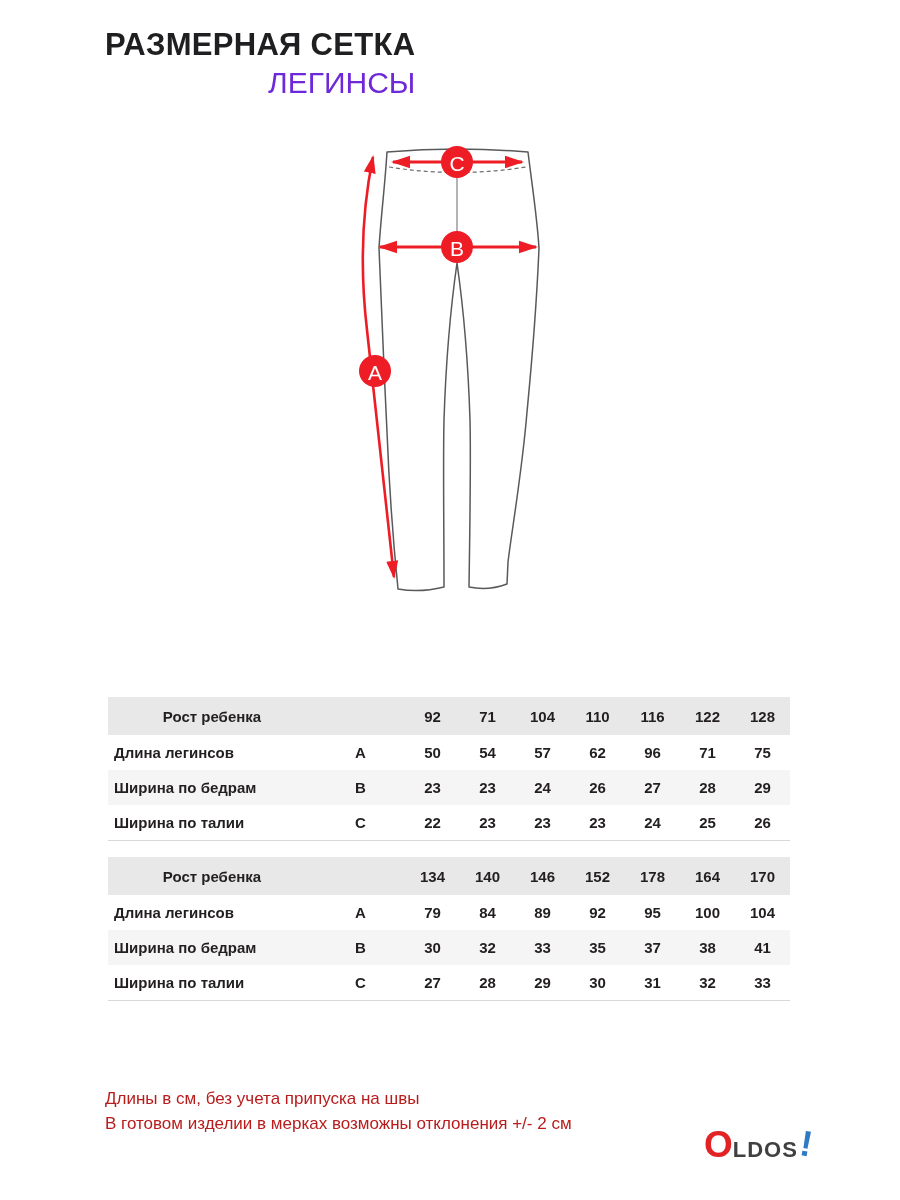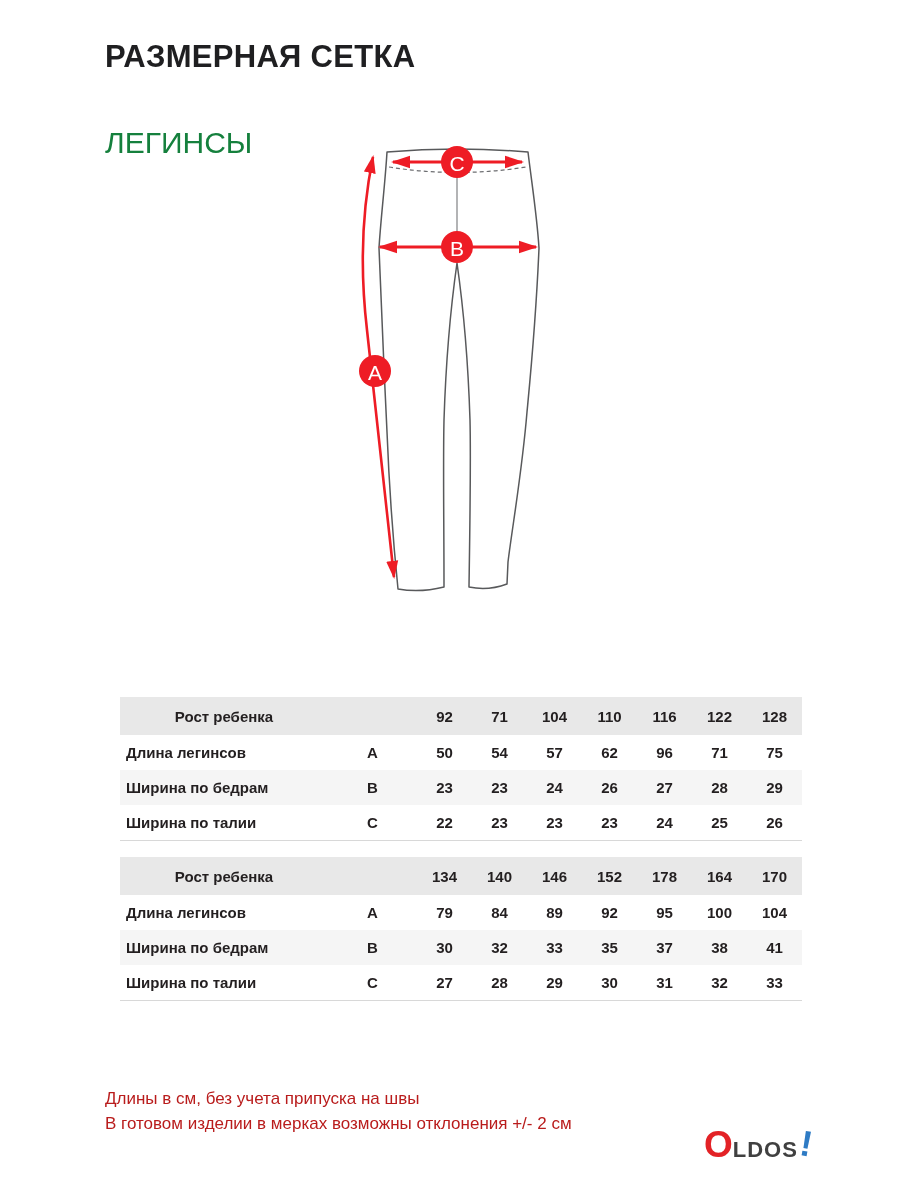--- a/index.html
+++ b/index.html
@@ -5,34 +5,33 @@
   * { margin: 0; padding: 0; box-sizing: border-box; }
   html, body { width: 900px; height: 1200px; background: #ffffff; }
   body {
     position: relative;
     font-family: "Liberation Sans", sans-serif;
     color: #231f20;
     overflow: hidden;
   }
 
   
-  .title-block { position: absolute; left: 105px; top: 38px; }
+  .title-block { position: absolute; left: 105px; top: 26px; text-align: right; }
   .title-main {
     font-size: 31px;
     font-weight: 700;
     letter-spacing: 0.3px;
     line-height: 38px;
     color: #1f1f21;
   }
   .title-sub {
     font-size: 30px;
     font-weight: 400;
     line-height: 37px;
-    color: #15803d;
-    margin-top: 48px;
+    color: #6d28d9;
   }
 
   
   .diagram-wrap { position: absolute; left: 330px; top: 120px; width: 300px; height: 500px; }
   .measure-letter {
     font-family: "Liberation Sans", sans-serif;
     font-size: 21px;
     font-weight: 400;
     fill: #ffffff;
   }
@@ -40,21 +39,20 @@
   
   .size-table {
     position: absolute;
     left: 108px;
     width: 682px;
     border-collapse: collapse;
     table-layout: fixed;
     font-size: 15px;
     color: #231f20;
     border-bottom: 1px solid #d8d8d8;
-    margin-left: 12px;
   }
   .size-table.t1 { top: 697px; }
   .size-table.t2 { top: 857px; }
   .size-table col.c-label  { width: 208px; }
   .size-table col.c-letter { width: 89px; }
   .size-table col.c-num    { width: 55px; }
   .size-table th {
     background: #e8e8e8;
     height: 38px;
     font-weight: 700;

